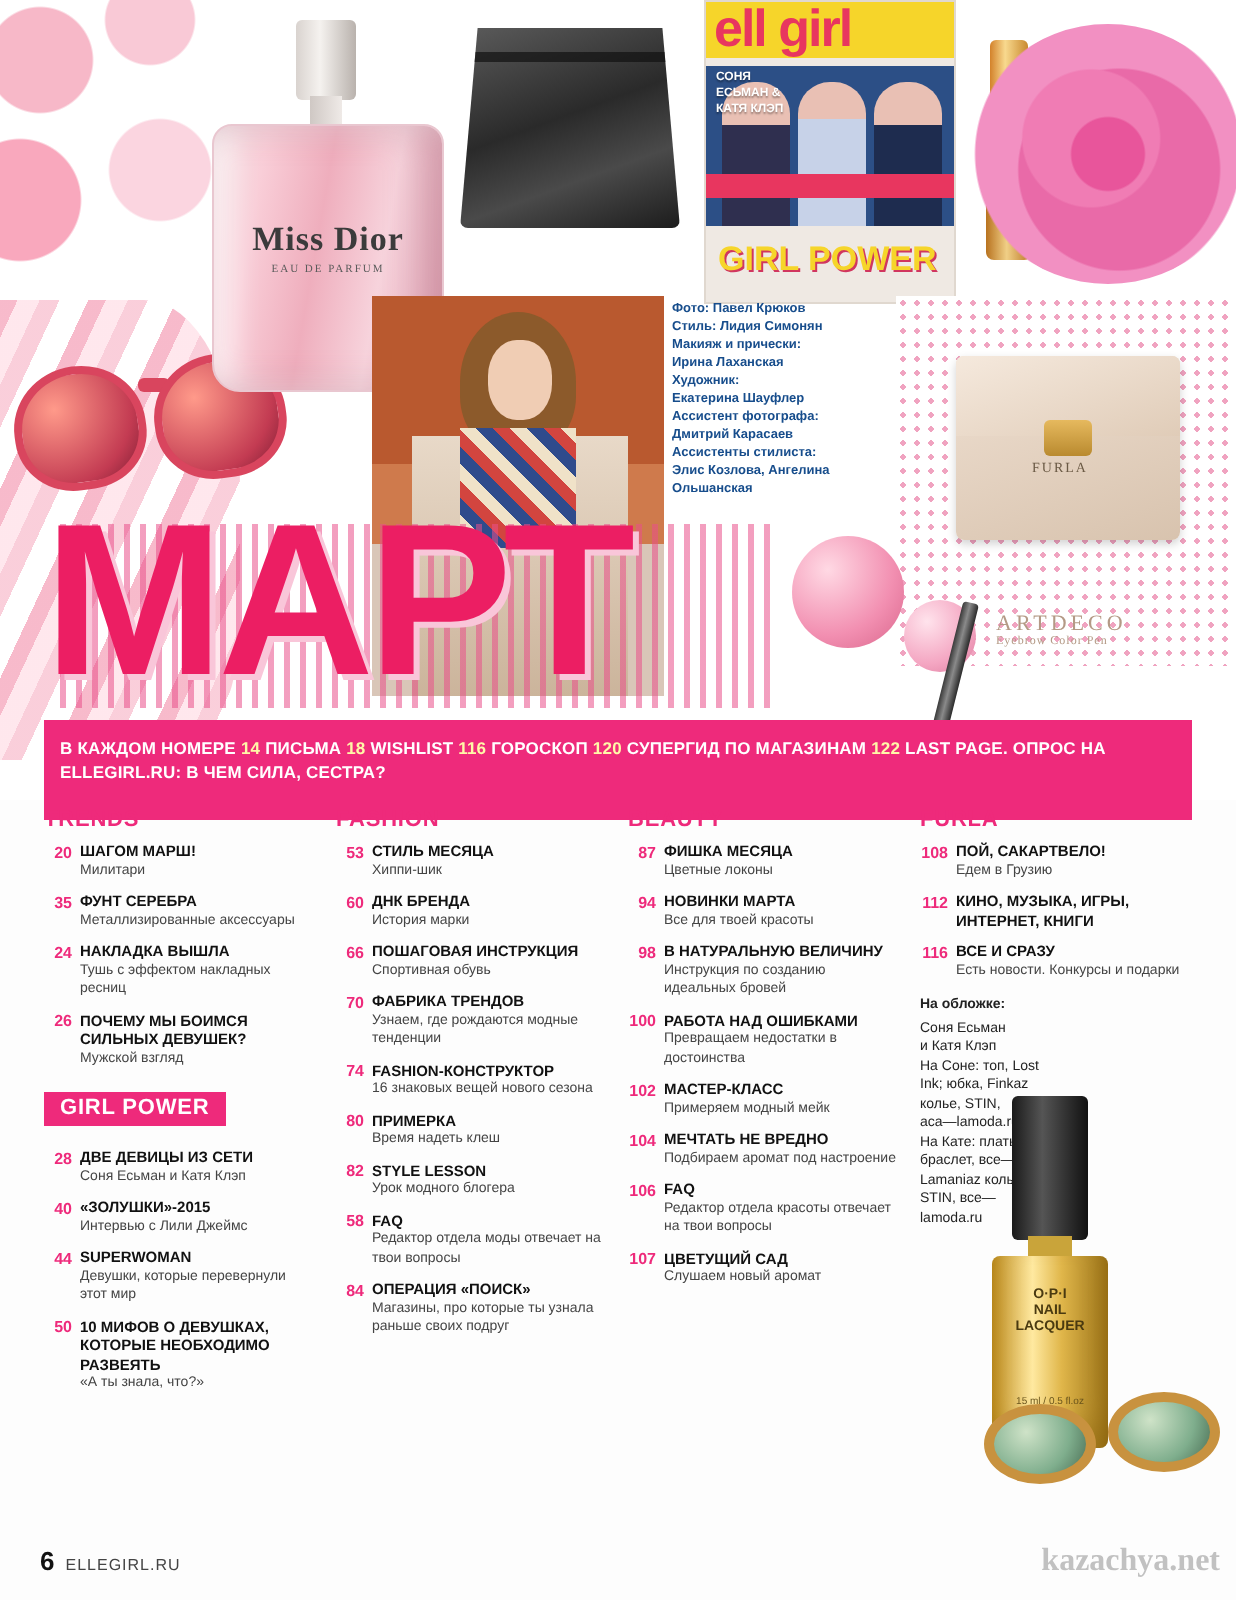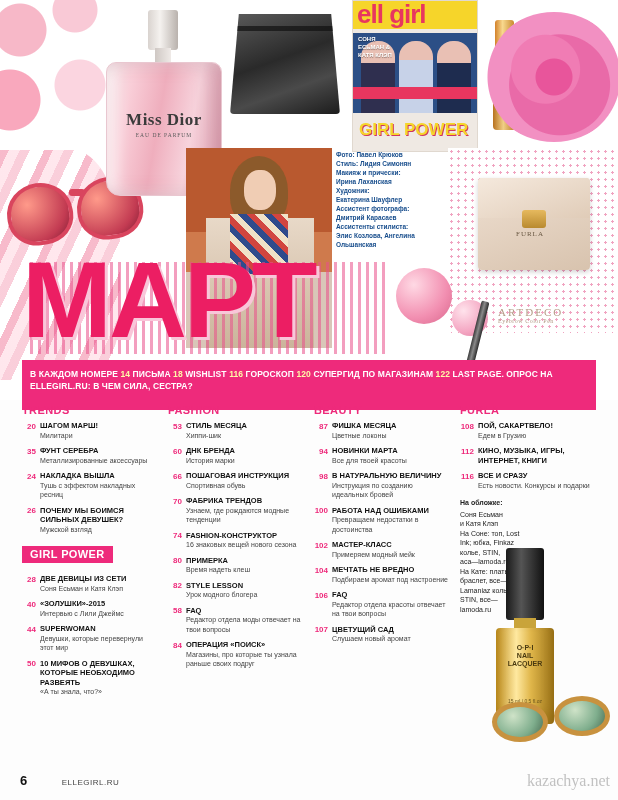--- a/index.html
+++ b/index.html
@@ -212,23 +212,23 @@
     content:""; position:absolute; inset:-5px; border-radius:50%;
     background: radial-gradient(#5a3a18 2px, transparent 2.5px) 0 0/9px 9px, #c8923f;
     z-index:-1;
   }
   .sg2-l { left:0; top:8px; }
   .sg2-r { left:62px; top:2px; }
 
   
   .footer { position:absolute; left:20px; bottom:12px; font-size:9px; color:#333; }
   .footer .p { font-weight:bold; font-size:13px; color:#111; margin-right:3px; }
-  .footer .site { font-size:8px; color:#444; letter-spacing:.5px;margin-left:29px; }
-
-  .wmark { position:absolute; right:8px; bottom:10px; font-size:16px; color:rgba(120,120,120,.45); font-family:"Liberation Serif", serif; }
+  .footer .site { font-size:8px; color:#444; letter-spacing:.5px; }
+
+  .wmark { position:absolute; right:8px; bottom:10px; font-size:16px; color:rgba(120,120,120,.45); font-family:"Liberation Serif", serif;font-weight:bold; }
 </style>
 </head>
 <body>
 
 <div class="page">
 
   <div class="collage">
 
     <div class="wave"></div>
     <div class="wave2"></div>

